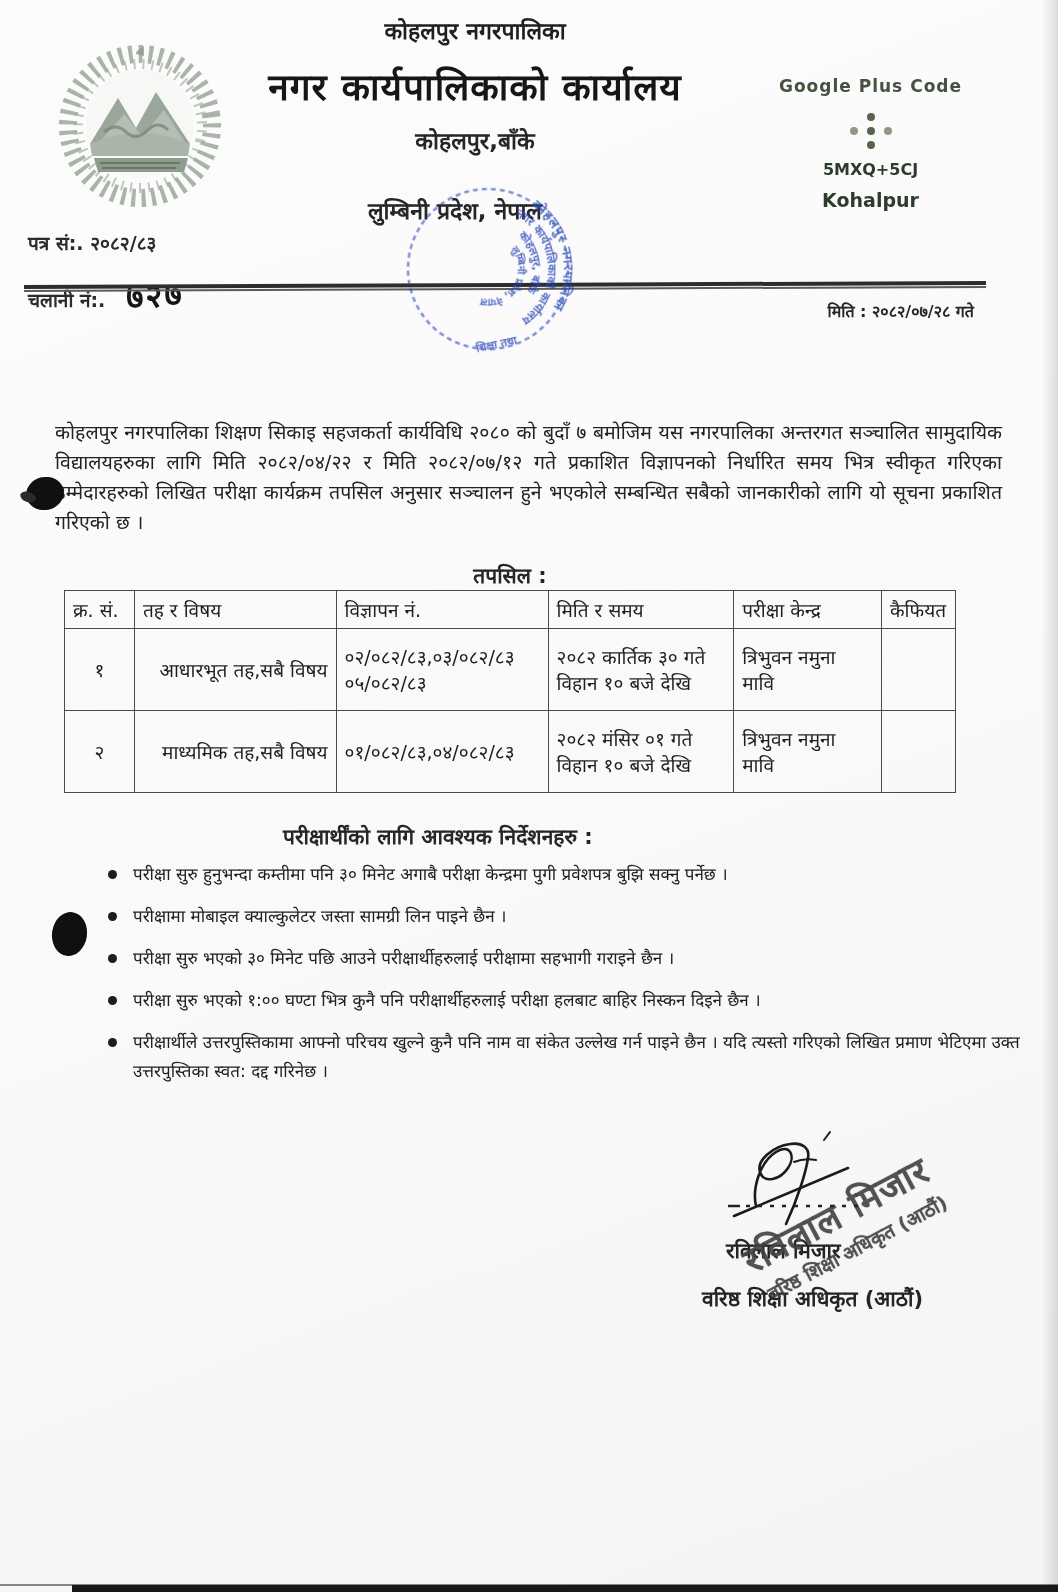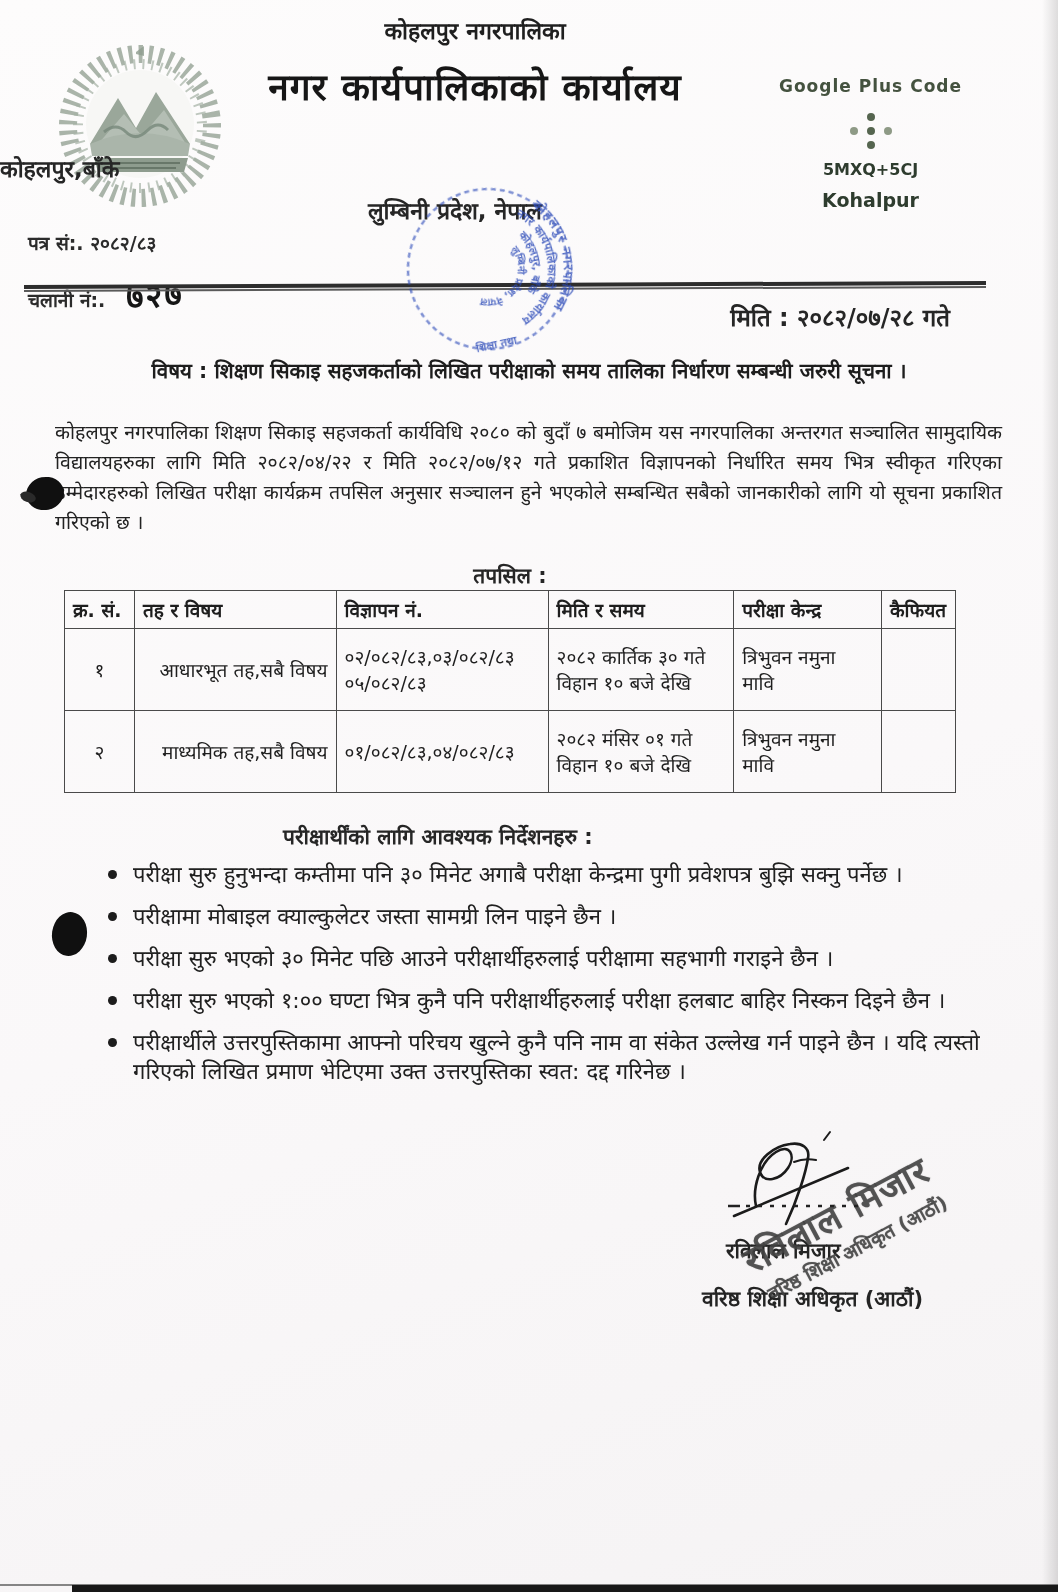--- a/index.html
+++ b/index.html
@@ -13,21 +13,21 @@
   .edge-shadow { position:absolute; right:0; top:0; bottom:0; width:16px;
     background:linear-gradient(to right, rgba(0,0,0,0) 0%, rgba(0,0,0,0.12) 100%); }
   .bottom-bar { position:absolute; left:72px; right:0; bottom:0; height:7px; background:#181818; }
   .bottom-bar-thin { position:absolute; left:0; right:0; bottom:6px; height:2px; background:rgba(40,40,40,0.55); }
 
   
   .muni-top { position:absolute; top:14px; left:0; width:950px; text-align:center;
     font-size:23px; font-weight:bold; color:#1f1f1f; }
   .office-title { position:absolute; top:60px; left:0; width:950px; text-align:center;
     font-size:37px; font-weight:bold; color:#161616; letter-spacing:1px; }
-  .addr1 { position:absolute; top:152px; left:0; width:950px; 
+  .addr1 { position:absolute; top:124px; left:0; width:950px; text-align:center;
     font-size:23px; font-weight:bold; }
   .addr2 { position:absolute; top:194px; left:0; width:910px; text-align:center;
     font-size:23px; font-weight:bold; z-index:2; }
 
   .emblem { position:absolute; left:38px; top:40px; width:205px; height:180px; }
 
   .pluscode { position:absolute; left:768px; top:76px; width:205px; text-align:center;
     color:#3e4c3e; }
   .pluscode .pc-title { font-size:17px; font-weight:bold; letter-spacing:1px; color:#44523f; }
   .pc-dots { width:46px; margin:14px auto 8px auto; display:grid; grid-template-rows:repeat(3,14px); justify-items:center; }
@@ -45,50 +45,50 @@
     font-family:"DejaVu Serif","Liberation Serif",serif; }
 
   
   .stamp-blue { position:absolute; left:398px; top:178px; width:180px; height:182px;
     opacity:0.8; filter:blur(0.4px); z-index:3; transform:rotate(-12deg); }
 
   .rule { position:absolute; left:24px; right:72px; top:283px; height:7px;
     border-top:4px solid #2d2d2d; border-bottom:2px solid #5a5a5a;
     transform:rotate(-0.25deg); z-index:2; }
 
-  .date-line { position:absolute; top:300px; right:108px; font-size:24px; font-weight:bold;margin-left:39px; }
+  .date-line { position:absolute; top:300px; right:84px; font-size:16px; font-weight:bold;margin-left:39px; }
 
   .subject { position:absolute; top:356px; left:110px; right:110px; text-align:center;
     font-size:20.5px; font-weight:bold; color:#1d1d1d; }
 
   .body-par { position:absolute; top:418px; left:55px; right:56px;
     font-size:19.5px; line-height:30px; text-align:justify; color:#222; }
 
   .tapasil { position:absolute; top:561px; left:0; width:1020px; text-align:center;
     font-size:21px; font-weight:bold; }
 
   
   table.sched { position:absolute; top:590px; left:64px; width:892px;
     border-collapse:collapse; font-size:19px; color:#1e1e1e; }
   table.sched th, table.sched td { border:1.5px solid #4a4a4a; padding:3px 8px; vertical-align:middle; }
-  table.sched th { font-weight:bold; text-align:left; height:38px; }
+  table.sched th { font-weight:normal; text-align:left; height:38px; }
   table.sched td { height:82px; }
   .c0 { width:70px; text-align:center; }
   .c1 { width:202px;text-align:right; }
   .c2 { width:212px; }
   .c3 { width:186px; }
   .c4 { width:148px; }
   .c5 { width:74px; }
   td.c0 { text-align:center; }
   .pre { white-space:pre-line; }
 
   .instr-title { position:absolute; top:822px; left:283px; font-size:21px; font-weight:bold; }
 
   .bullets { position:absolute; top:860px; left:108px; right:38px; list-style:none; }
-  .bullets li { display:flex; gap:16px; margin-bottom:13px; font-size:22px; line-height:29px; color:#202020; }
+  .bullets li { display:flex; gap:16px; margin-bottom:13px; font-size:17px; line-height:29px; color:#202020; }
   .bullets .dot { flex:0 0 auto; width:9px; height:9px; border-radius:50%; background:#1c1c1c; margin-top:10px; }
 
   
   .sig-svg { position:absolute; left:698px; top:1128px; width:215px; height:115px; z-index:4; }
   .sig-name { position:absolute; left:726px; top:1236px; font-size:21px; font-weight:bold; color:#242424; z-index:2; }
   .sig-title { position:absolute; left:702px; top:1284px; font-size:21px; font-weight:bold; color:#242424; z-index:2; }
   .officer-stamp { position:absolute; left:770px; top:1232px; width:320px;
     transform:rotate(-28deg); transform-origin:left bottom; z-index:3;
     color:rgba(66,66,66,0.82); text-shadow:0 0 1px rgba(66,66,66,0.5); }
   .officer-stamp .os-name { font-size:36px; font-weight:bold; letter-spacing:1px; }
@@ -178,21 +178,20 @@
         <textPath href="#arcD" startOffset="42%">लुम्बिनी प्रदेश, नेपाल</textPath>
       </text>
       <text x="62" y="170" font-size="11">शिक्षा तथा</text>
     </g>
   </svg>
 
   <div class="rule"></div>
 
   <div class="date-line">मिति : २०८२/०७/२८ गते</div>
 
-  <div class="subject">विषय : शिक्षण सिकाइ सहजकर्ताको लिखित परीक्षाको समय तालिका निर्धारण सम्बन्धी जरुरी सूचना ।</div>
 
   <div class="body-par">कोहलपुर नगरपालिका शिक्षण सिकाइ सहजकर्ता कार्यविधि २०८० को बुदाँ ७ बमोजिम यस नगरपालिका अन्तरगत सञ्चालित सामुदायिक विद्यालयहरुका लागि मिति २०८२/०४/२२ र मिति २०८२/०७/१२ गते प्रकाशित विज्ञापनको निर्धारित समय भित्र स्वीकृत गरिएका उम्मेदारहरुको लिखित परीक्षा कार्यक्रम तपसिल अनुसार सञ्चालन हुने भएकोले सम्बन्धित सबैको जानकारीको लागि यो सूचना प्रकाशित गरिएको छ ।</div>
 
   <div class="tapasil">तपसिल :</div>
 
   <table class="sched">
     <thead>
       <tr>
         <th class="c0">क्र. सं.</th>
         <th class="c1">तह र विषय</th>

